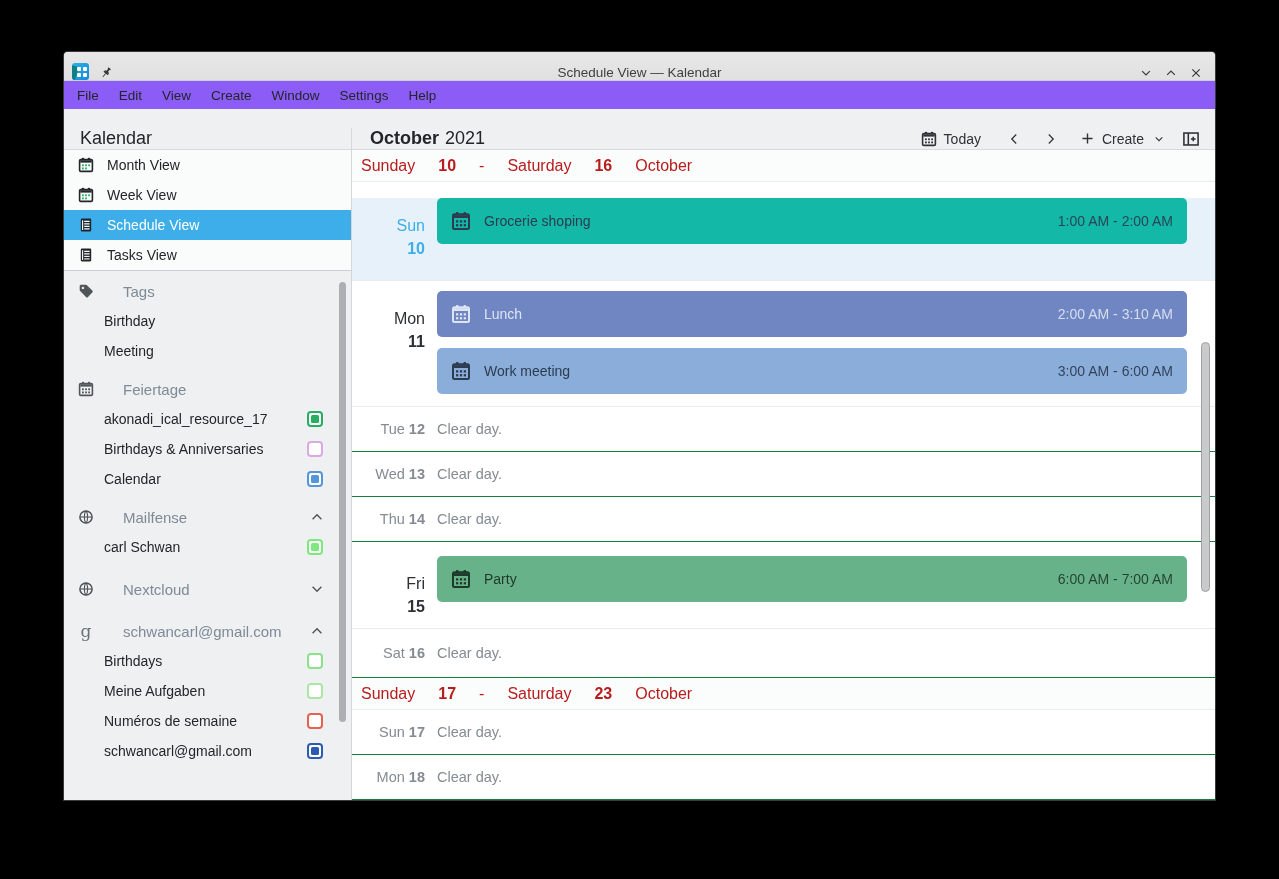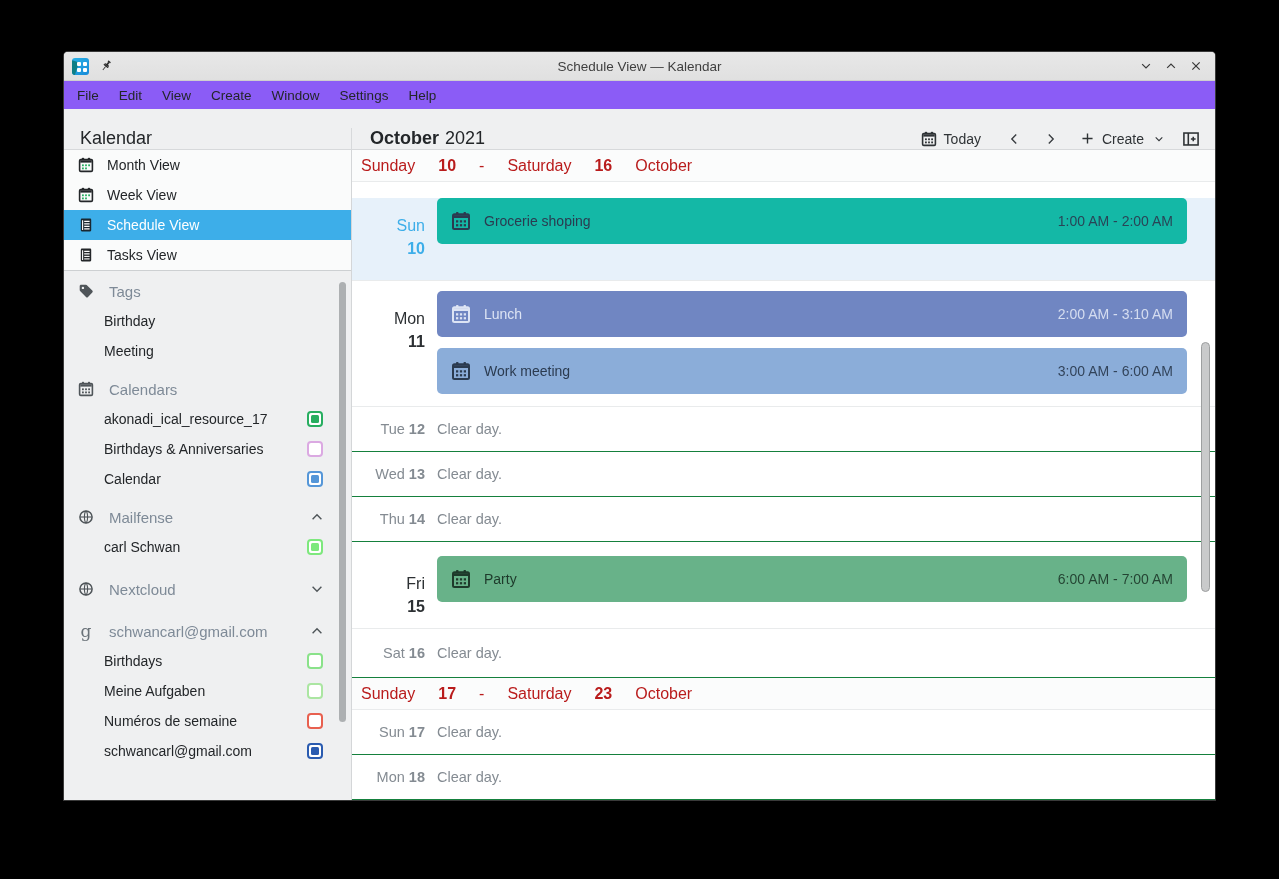--- a/index.html
+++ b/index.html
@@ -1,21 +1,21 @@
 <!DOCTYPE html>
 <html><head>
 <meta charset="utf-8">
 <style>
   html,body{margin:0;padding:0;background:#000;width:1279px;height:879px;
     font-family:"Liberation Sans","DejaVu Sans",sans-serif;-webkit-font-smoothing:antialiased;}
   .window{position:absolute;left:64px;top:52px;width:1151px;height:748px;background:#fff;
     overflow:hidden;border-radius:4px 4px 0 0;box-shadow:0 0 0 1px #3a3a3a;}
   
   .titlebar{height:28px;background:linear-gradient(#e8e8e8,#e0e0e0);border-bottom:1px solid #cfcfcf;
-    display:flex;align-items:center;position:relative;color:#3f3f3f;}
+    display:flex;align-items:flex-end;position:relative;color:#3f3f3f;}
   .appicon{width:17px;height:17px;margin-left:8px;border-radius:3px;position:relative;
     background:linear-gradient(135deg,#29b2e6,#1789d8);overflow:hidden;}
   .appicon::before{content:"";position:absolute;left:-2px;top:3px;width:7px;height:14px;
     background:#0f7f86;transform:rotate(18deg);}
   .appicon::after{content:"";position:absolute;left:5px;top:4px;width:4px;height:4px;background:#fff;
     border-radius:1px;box-shadow:6px 0 0 #fff,0 6px 0 #fff,6px 6px 0 #fff;}
   .pin{margin-left:10px;color:#2e2e2e;}
   .tb-title{position:absolute;left:0;right:0;text-align:center;font-size:13.5px;pointer-events:none;}
   .winctl{margin-left:auto;display:flex;align-items:center;gap:11px;padding-right:12px;color:#3c3c3c;}
   .winctl .ic{width:14px;height:14px;}
@@ -40,21 +40,21 @@
   .rotL{transform:rotate(-90deg);}
   .rotR{transform:rotate(90deg);}
   
   .content{display:flex;height:652px;}
   .sidebar{width:288px;background:#eff0f1;border-right:1px solid #d4d6d8;box-sizing:border-box;
     position:relative;flex:none;color:#232629;}
   .views{background:#fafbfb;border-bottom:1px solid #cdd0d2;}
   .vrow{height:30px;display:flex;align-items:center;gap:13px;padding-left:14px;font-size:14px;}
   .vrow .ic{width:16px;height:16px;color:#232629;flex:none;}
   .vrow.sel{background:#3daee9;color:#fff;}
-  .shead{height:30px;display:flex;align-items:center;gap:15px;padding-left:14px;
+  .shead{height:30px;display:flex;align-items:center;gap:29px;padding-left:14px;
     font-size:15px;color:#7e8a97;position:relative;}
   .shead .ic{width:16px;height:16px;color:#4f5559;flex:none;}
   .shead .gicon{width:16px;text-align:center;font-size:17px;color:#6a7279;
     font-family:"DejaVu Serif",serif;line-height:14px;}
   .srow{height:30px;display:flex;align-items:center;padding-left:40px;font-size:14px;position:relative;}
   .cb{position:absolute;right:28px;top:50%;margin-top:-8px;width:12px;height:12px;background:#fff;
     border:2px solid var(--c,#888);border-radius:4px;}
   .cb.checked::after{content:"";position:absolute;inset:2px;background:var(--c);border-radius:1.5px;}
   .collapser{position:absolute;right:26px;top:50%;margin-top:-8px;width:16px;height:16px;color:#444b50;}
   .mt8{margin-top:8px;} .mt12{margin-top:12px;} .mt5{margin-top:5px;}
@@ -265,21 +265,21 @@
         <span>Birthday</span>
       </div>
       <div class="srow">
         <span>Meeting</span>
       </div>
 
       <div class="shead mt8">
         <svg class="ic">
             <use href="#i-cal"></use>
           </svg>
-        <span>Calendars</span>
+        <span>Feiertage</span>
       </div>
       <div class="srow">
         <span>akonadi_ical_resource_17</span>
         <span class="cb checked" style="--c: #27ae60;"></span>
       </div>
       <div class="srow">
         <span>Birthdays &amp; Anniversaries</span>
         <span class="cb" style="--c: #dba9e2;"></span>
       </div>
       <div class="srow">

